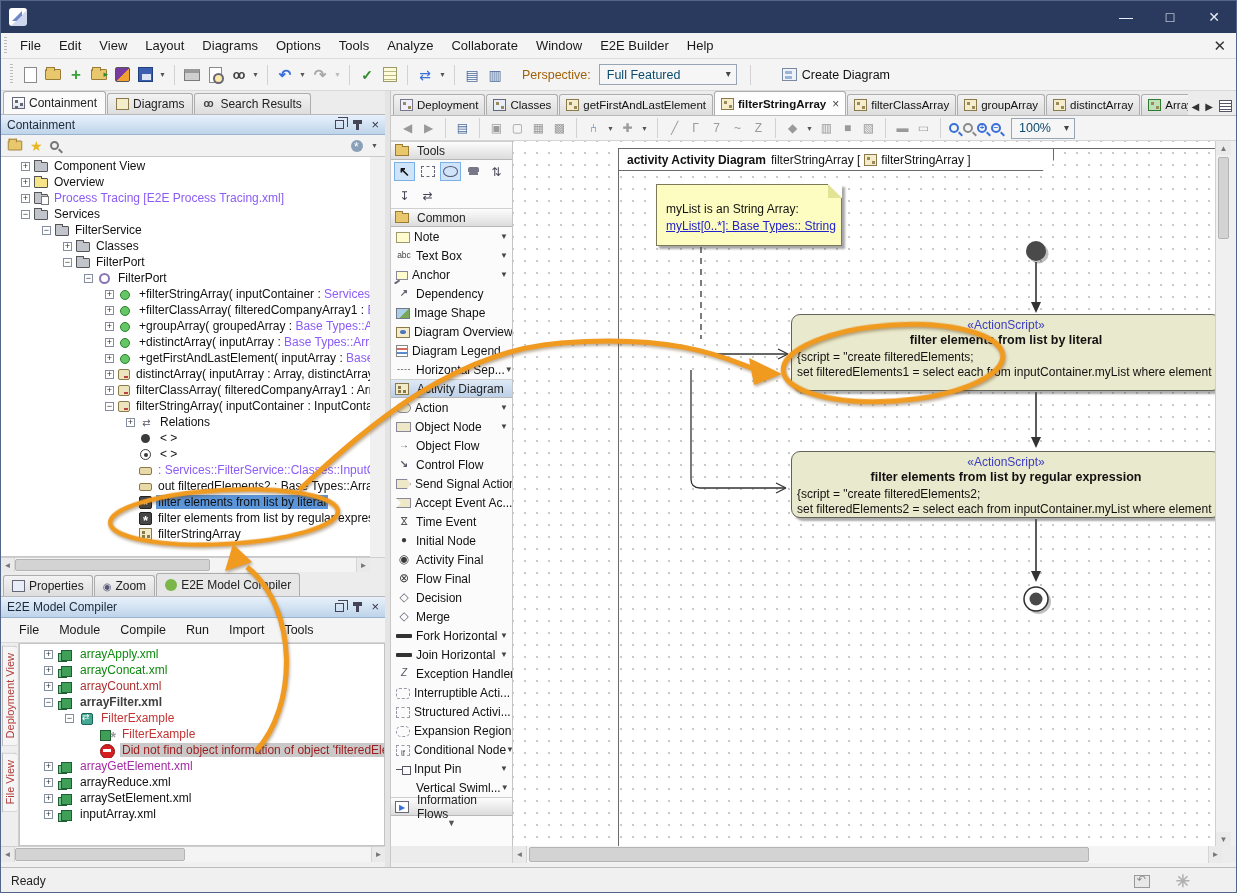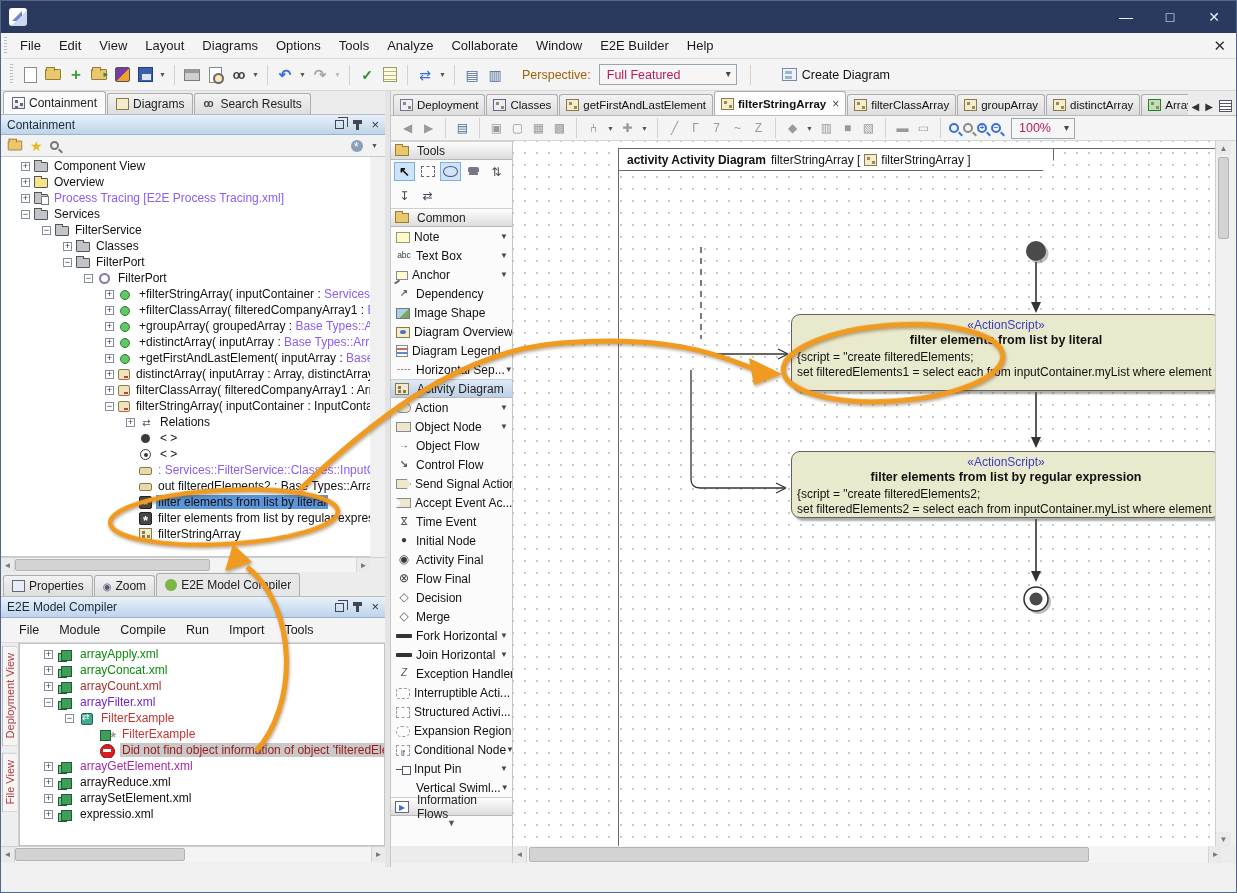--- a/index.html
+++ b/index.html
@@ -38,21 +38,21 @@
   .i-prev { width:13px; height:16px; background:#fff; border:1px solid #8a8a8a; position:relative; }
   .i-prev::after { content:""; position:absolute; right:-3px; bottom:-2px; width:7px; height:7px; border:2px solid #667; border-radius:50%; background:#ffe9a8; }
   .i-find { font-weight:bold; color:#444; letter-spacing:-2px; font-size:12px; }
   .i-undo { color:#3a6fd8; font-size:15px; font-weight:bold; }
   .i-redo { color:#a8a8a8; font-size:15px; font-weight:bold; }
   .i-spell { color:#2e8b2e; font-weight:bold; font-size:14px; }
   .i-note { width:14px; height:15px; background:#fffbda; border:1px solid #9a9a6a; background-image:repeating-linear-gradient(#0000 0 3px,#b8b88a 3px 4px); }
   .i-exp { color:#3a6fd8; font-size:14px; }
   .i-tree1 { color:#4a6a9a; font-size:14px; }
   .persp-label { margin-left:14px; font-size:12.5px; color:#a16207; }
-  .combo { height:21px; border:1px solid #97a5b4; background:#f6f6f6; display:flex; align-items:center; padding:0 20px 0 7px; position:relative; font-size:12.5px; color:#be185d; margin-left:5px;text-align:center; }
+  .combo { height:21px; border:1px solid #97a5b4; background:#f6f6f6; display:flex; align-items:center; padding:0 20px 0 7px; position:relative; font-size:12.5px; color:#0c4a6e; margin-left:5px;text-align:center; }
   .combo::after { content:"▾"; position:absolute; right:5px; top:3px; font-size:10px; color:#444; }
   .create-btn { display:flex; align-items:center; gap:5px; margin-left:16px; padding:2px 8px; font-size:12.5px; }
   .i-creatediag { width:15px; height:13px; border:1px solid #7a8aa0; background:#eef3fa; position:relative; }
   .i-creatediag::after { content:""; position:absolute; left:2px; top:2px; width:7px; height:3px; background:#9ab4d8; box-shadow:0 5px 0 #9ab4d8; }
 
   
   .leftcol { position:absolute; left:0; top:90px; width:384px; height:776px; background:#f0f0f0; }
   .tabsrow { display:flex; align-items:flex-end; height:24px; padding-left:2px; gap:1px; border-bottom:1px solid #b9b9b9; background:#ececec; }
   .ltab { display:flex; align-items:center; gap:4px; height:21px; padding:0 8px; font-size:12px; color:#222; background:linear-gradient(#f3f3f3,#ddd); border:1px solid #adadad; border-bottom:none; border-radius:3px 3px 0 0; }
   .ltab.on { background:#fafafa; height:23px; font-size:12px; }
@@ -569,21 +569,21 @@
           <div class="trow">
             <span class="tspace" style="width: 24px;"></span>
             <span class="expbox">+</span>
             <span class="mic mic-mod"></span>
             <span class="tlbl" style="color: rgb(176, 48, 48);">arrayCount.xml</span>
           </div>
           <div class="trow">
             <span class="tspace" style="width: 24px;"></span>
             <span class="expbox">−</span>
             <span class="mic mic-mod"></span>
-            <span class="tlbl" style="color: #6d28d9;">arrayFilter.xml</span>
+            <span class="tlbl" style="color: #404040; font-weight: bold;">arrayFilter.xml</span>
           </div>
           <div class="trow">
             <span class="tspace" style="width: 45px;"></span>
             <span class="expbox">−</span>
             <span class="mic mic-deploy"></span>
             <span class="tlbl" style="color: rgb(196, 51, 51);">FilterExample</span>
           </div>
           <div class="trow">
             <span class="tspace" style="width: 66px;"></span>
             <span class="noexp"></span>
@@ -611,21 +611,21 @@
           <div class="trow">
             <span class="tspace" style="width: 24px;"></span>
             <span class="expbox">+</span>
             <span class="mic mic-mod"></span>
             <span class="tlbl" style="color: rgb(16, 16, 16);">arraySetElement.xml</span>
           </div>
           <div class="trow">
             <span class="tspace" style="width: 24px;"></span>
             <span class="expbox">+</span>
             <span class="mic mic-mod"></span>
-            <span class="tlbl" style="color: rgb(16, 16, 16);">expressio.xml</span>
+            <span class="tlbl" style="color: rgb(16, 16, 16);">inputArray.xml</span>
           </div>
         </div>
     </div>
     <div class="hscroll" style="height:16px">
       <span class="sarrow">◄</span>
       <span class="strack">
           <span class="sthumb" style="left:0;width:170px"></span>
         </span>
       <span class="sarrow r">►</span>
     </div>
@@ -897,20 +897,24 @@
           <polygon points="523,172 518,161 528,161" fill="#333"></polygon>
           <path d="M523,251 L523,299" stroke="#333" stroke-width="1.6" fill="none"></path>
           <polygon points="523,307 518,296 528,296" fill="#333"></polygon>
           <path d="M523,378 L523,433" stroke="#333" stroke-width="1.6" fill="none"></path>
           <polygon points="523,441 518,430 528,430" fill="#333"></polygon>
           <circle cx="525.5" cy="460.5" r="12.5" fill="rgba(0,0,0,0.25)"></circle>
           <circle cx="523" cy="458" r="12" fill="#fff" stroke="#2e2e2e" stroke-width="1.5"></circle>
           <circle cx="523" cy="458" r="6.5" fill="#4a4a4a"></circle>
         </svg>
 
+        <div class="note">
+          <div>myList is an String Array:</div>
+          <span class="note-link">myList[0..*]: Base Types:: String</span>
+        </div>
 
 
         <div class="abox" id="abox1">
           <div class="stereo">«ActionScript»</div>
           <div class="aname">filter elements from list by literal</div>
           <div class="code">{script = "create filteredElements;</div>
           <div class="code">set filteredElements1 = select each from inputContainer.myList where element</div>
         </div>
 
         <div class="abox" id="abox2">
@@ -932,20 +936,27 @@
       <div style="width:122px;background:#ececec;border-right:1px solid #cfcfcf"></div>
       <span class="sarrow">◄</span>
       <span class="strack">
           <span class="sthumb" style="left:2px;width:560px"></span>
         </span>
       <span class="sarrow r">►</span>
       <span class="scorner" style="width:16px"></span>
     </div>
   </div>
 
+  <div class="statusbar">
+    <span>Ready</span>
+    <span class="status-icons">
+      <span class="sic1"></span>
+      <span class="sic2">✳</span>
+    </span>
+  </div>
 
   <svg class="overlay" width="1237" height="893">
     <g stroke="#f09a1f" stroke-width="4.5" fill="none" style="filter:drop-shadow(1px 2px 1.5px rgba(90,50,0,.4))">
       <ellipse cx="223" cy="516" rx="114" ry="27" transform="rotate(-3 223 516)"></ellipse>
       <path d="M255,750 C 296,706 298,608 246,566" stroke-width="5"></path>
       <path d="M298,489 C 372,420 455,350 560,342 C 665,334 716,352 755,369" stroke-width="5"></path>
       <ellipse cx="892" cy="362" rx="110" ry="38" transform="rotate(-4 892 362)" stroke-width="5"></ellipse>
       <polygon points="232,543 224,570 251,561" fill="#f09a1f" stroke="none"></polygon>
       <polygon points="781,373 748,357 753,384" fill="#f09a1f" stroke="none"></polygon>
     </g>

